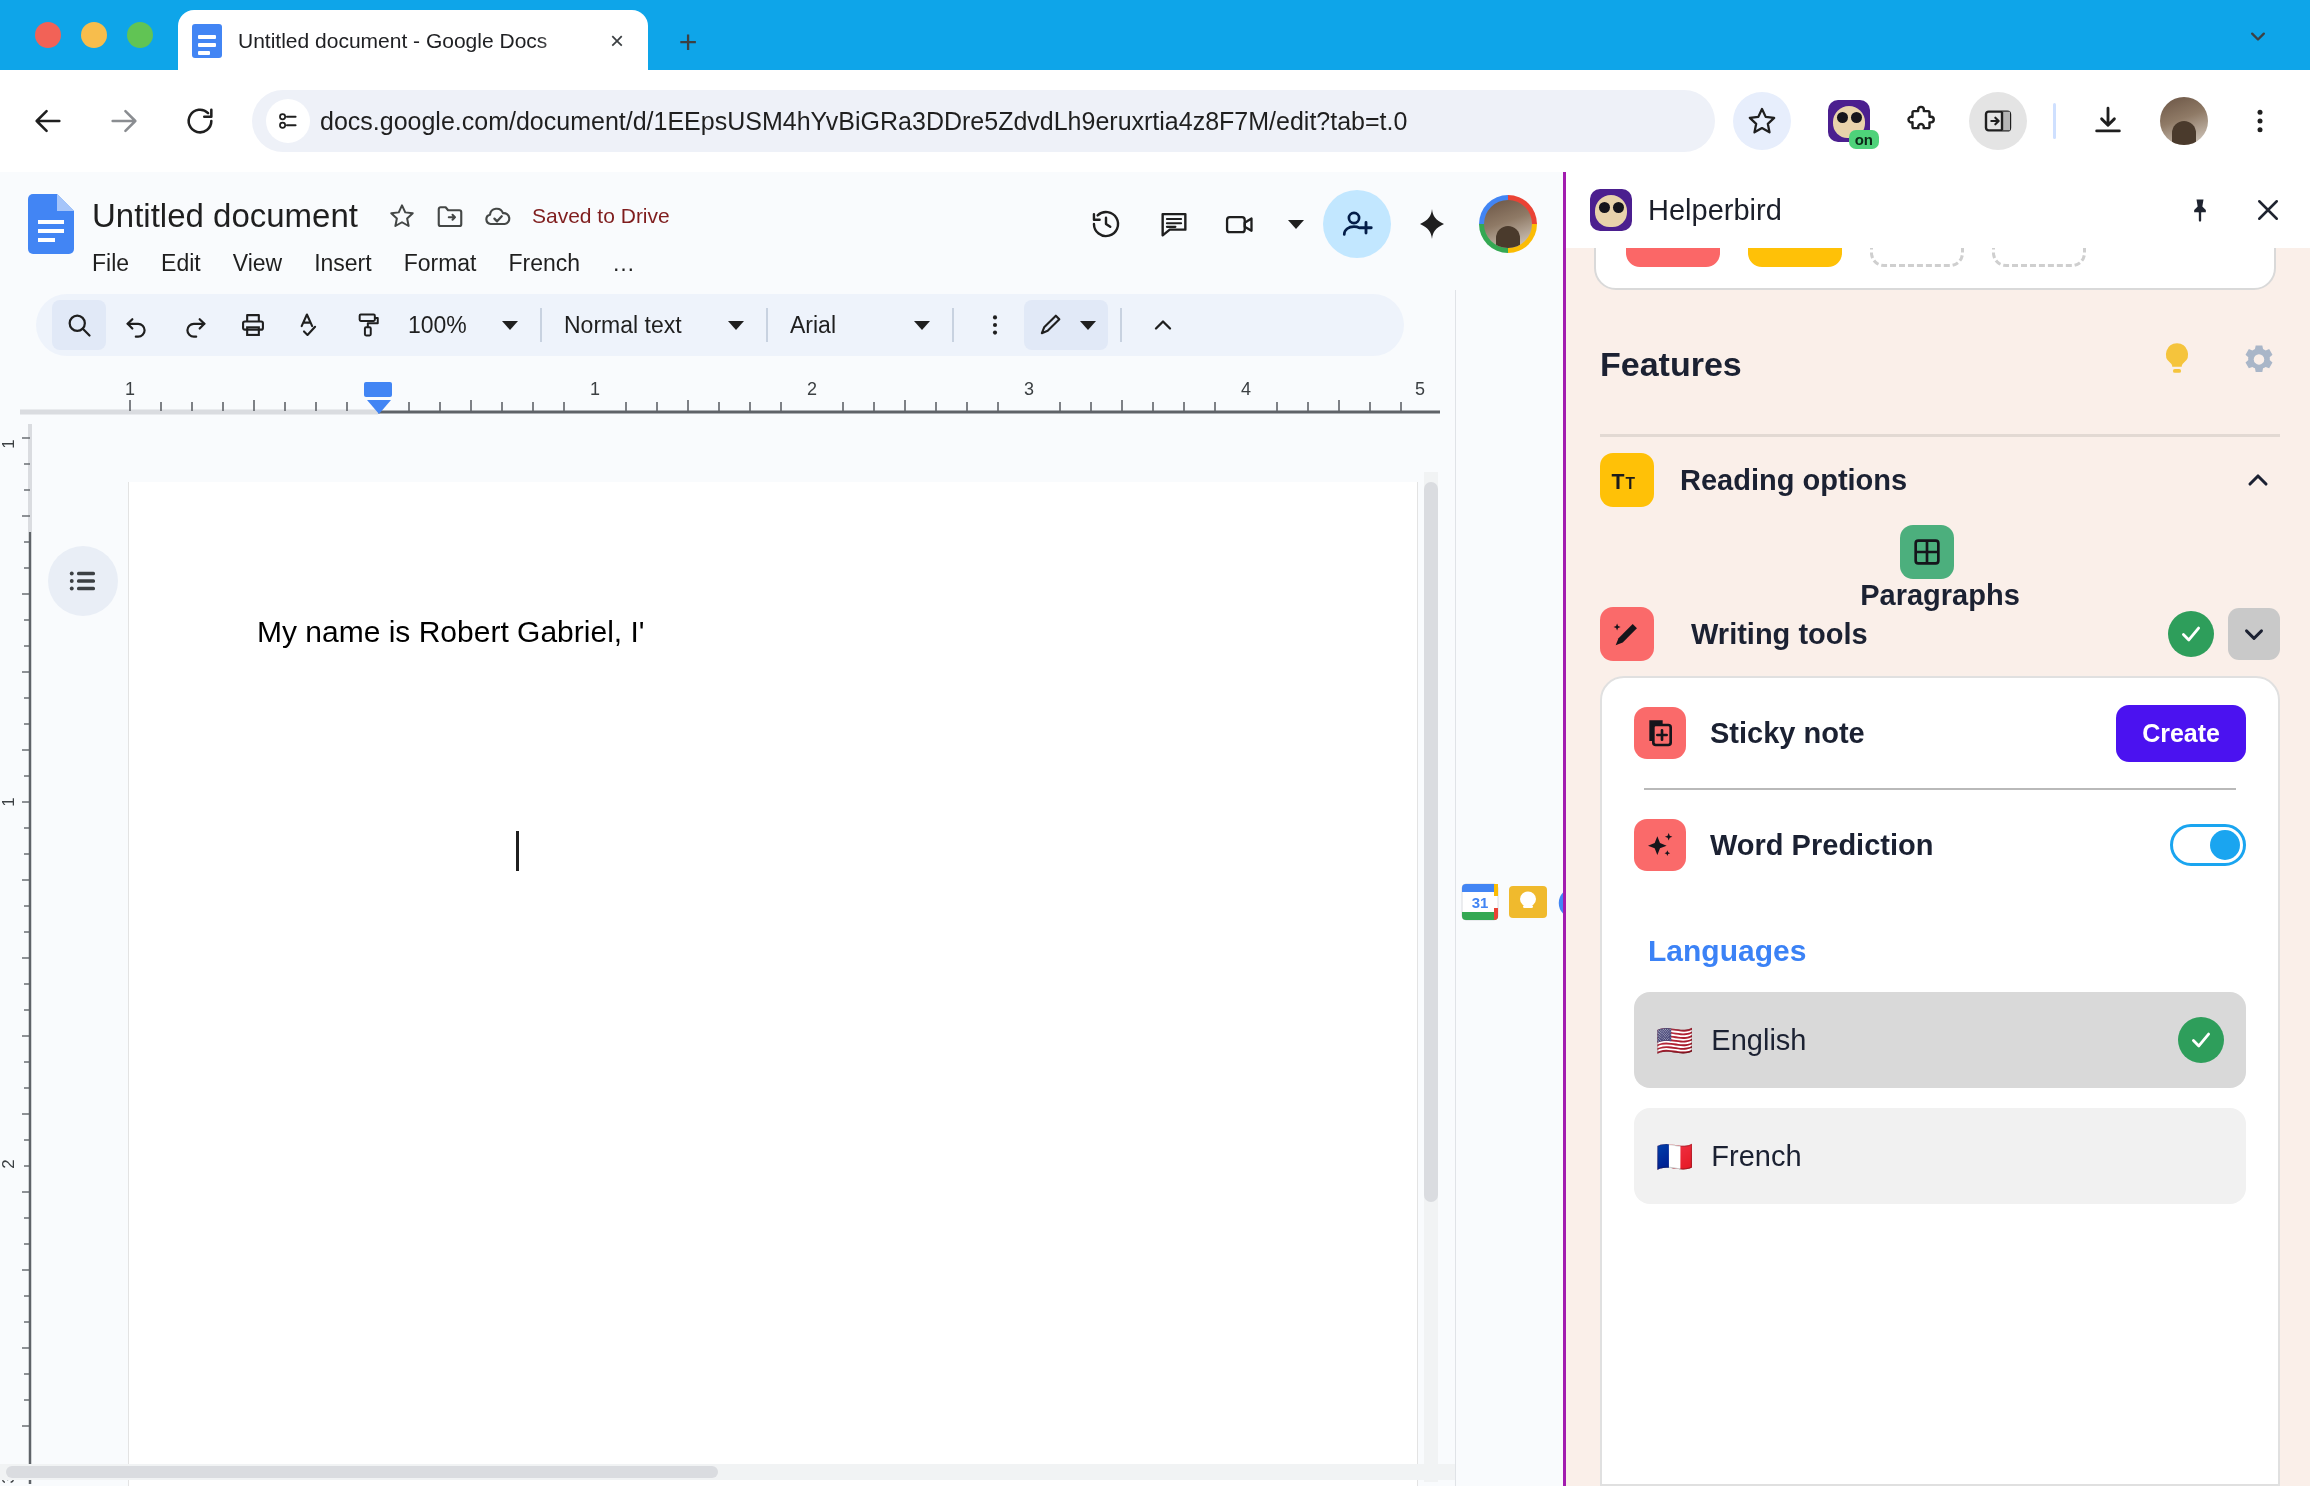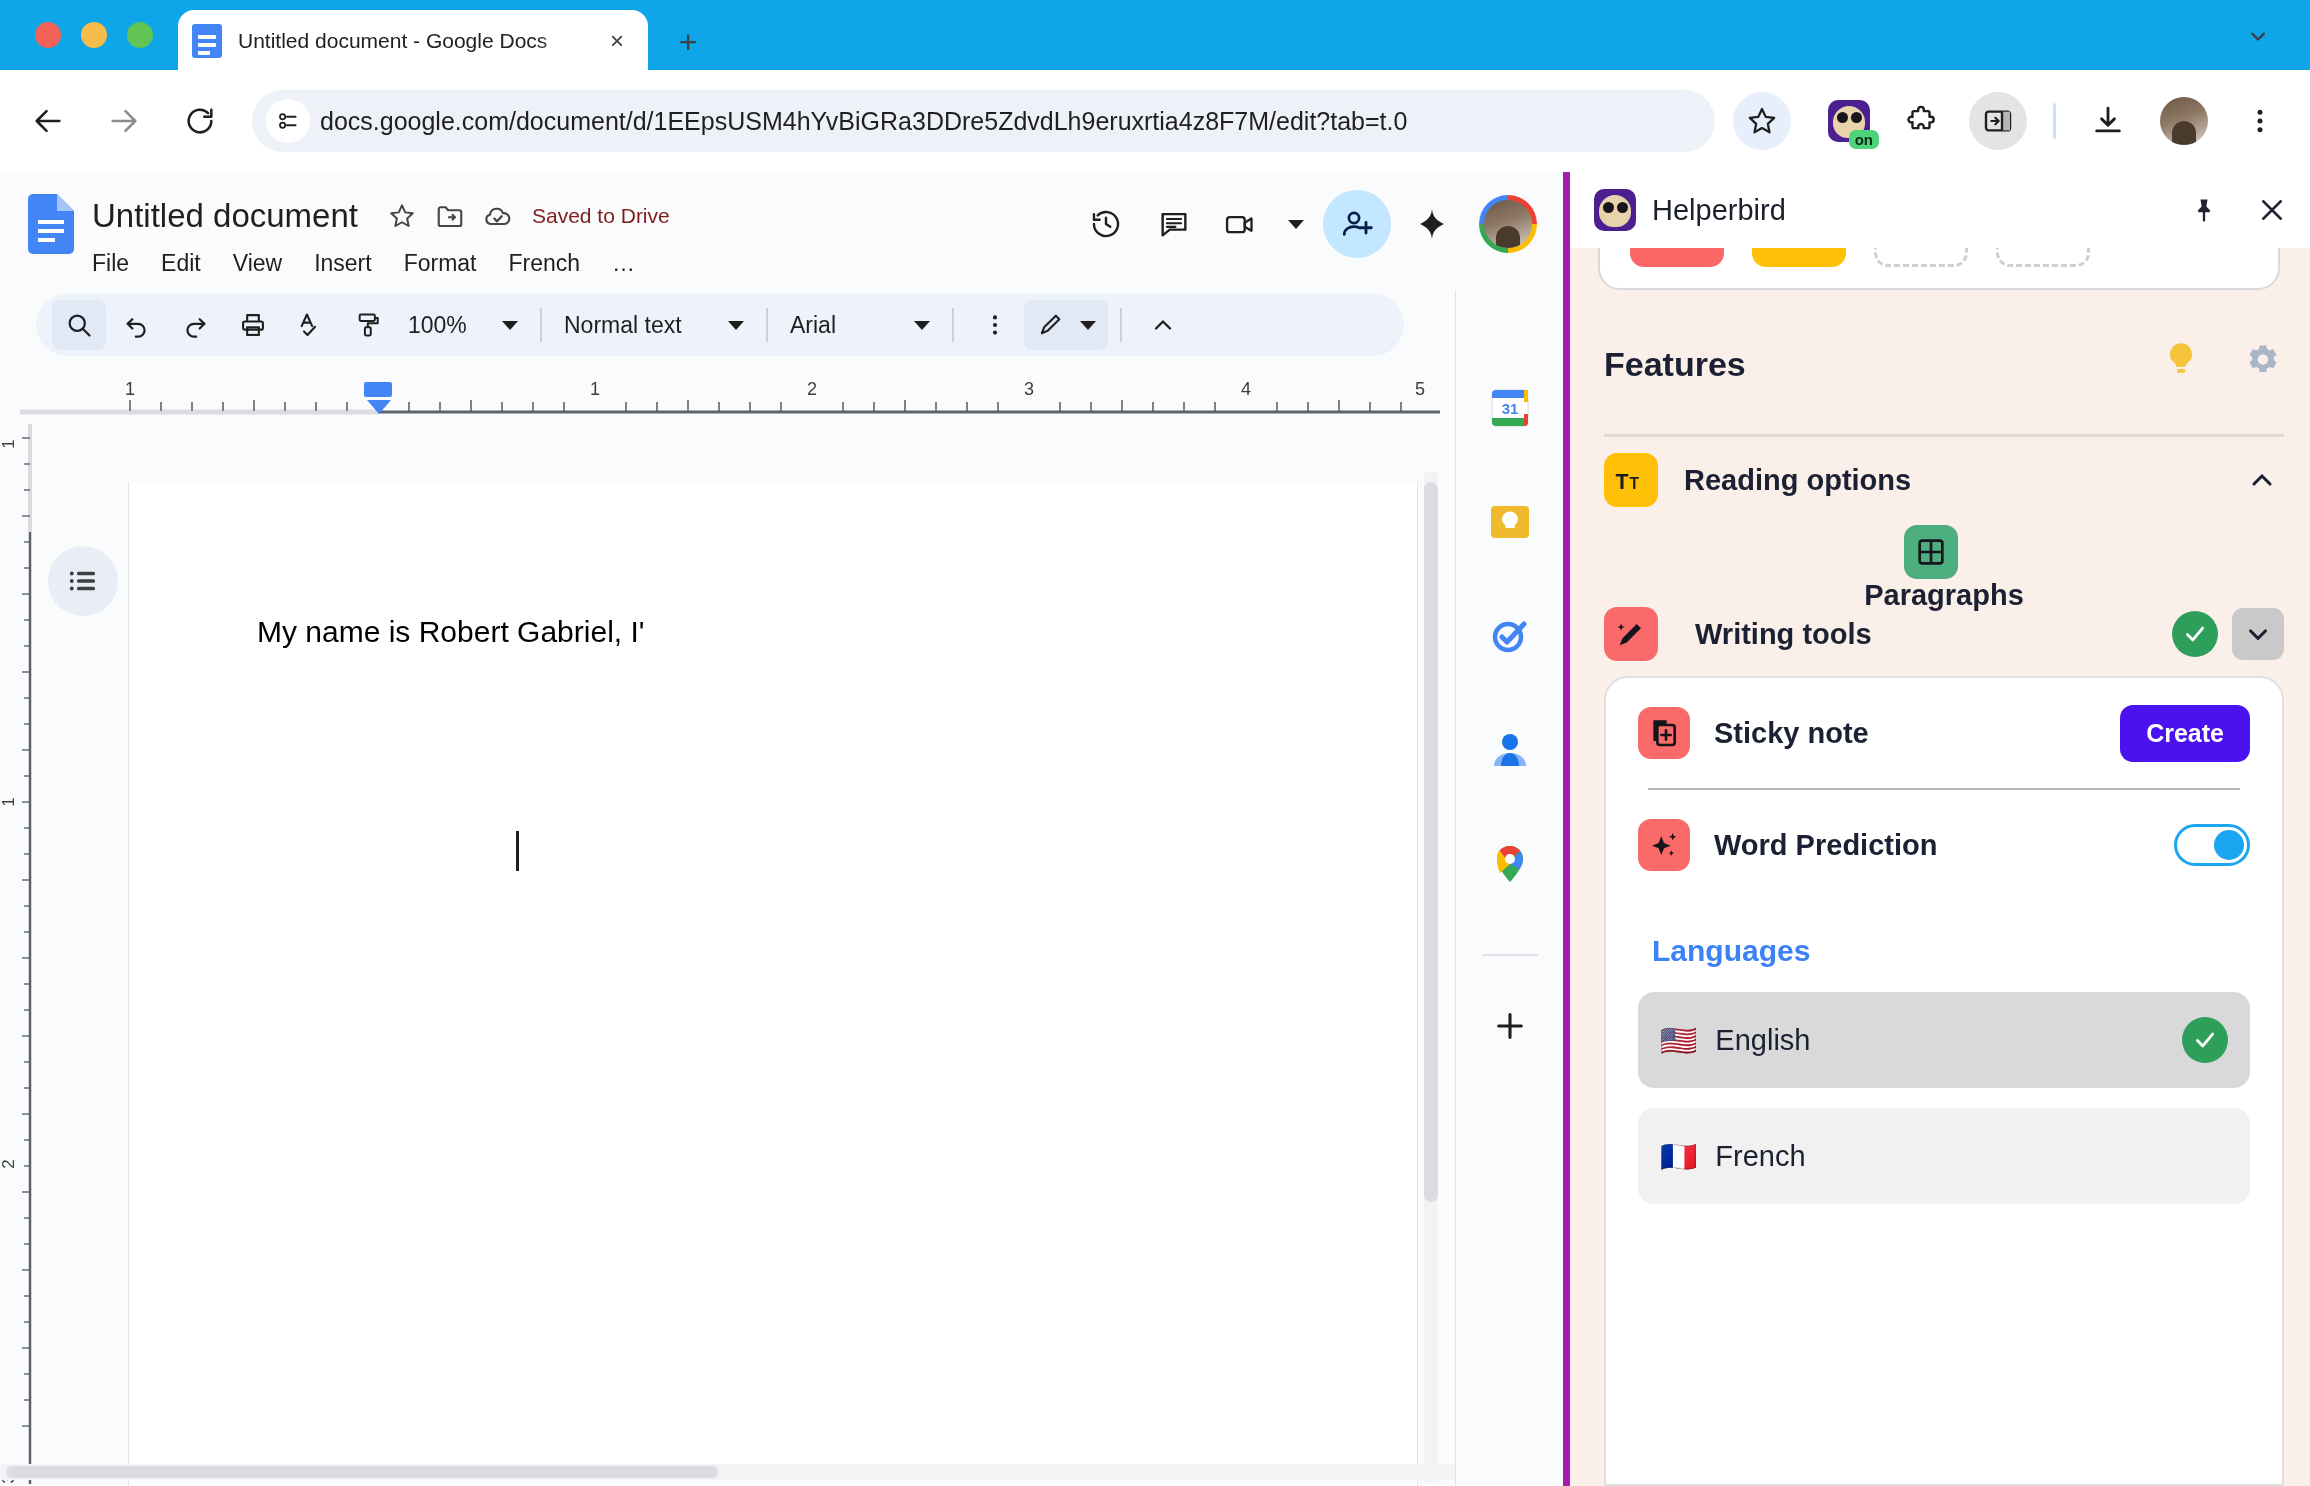--- a/index.html
+++ b/index.html
@@ -282,32 +282,32 @@
   }
   #doc-hscroll {
     position: absolute; left: 6px; top: 1294px; width: 712px; height: 12px;
     background: #dadce0; border-radius: 6px;
   }
 
   
   #docs-side-rail {
     position: absolute; right: 0px; top: 118px; width: 108px; height: 1196px;
     border-left: 1px solid #e0e3e7; background: #f9fbfd;
-    display: flex; flex-direction: column; align-items: center; padding-top: 94px;
+    display: flex; flex-direction: row; align-items: center; padding-top: 94px;
   }
   .rail-icon { width: 48px; height: 48px; margin-bottom: 66px; flex: 0 0 auto; position: relative; }
   #rail-divider { width: 56px; height: 2px; background: #e0e3e7; margin-bottom: 46px; }
   #rail-add { width: 48px; height: 48px; display:flex; align-items:center; justify-content:center; color:#1f1f1f; }
 
   
   #helperbird-panel {
     position: absolute; left: 1563px; top: 172px;
     width: 747px; height: 1314px;
     background: #ffffff; overflow: hidden;
-    border-left: 7px solid #a21caf;
+    border-left: 3px solid #a21caf;
   }
   #hb-header {
     position: absolute; left: 0; top: 0; width: 747px; height: 76px;
     background: #ffffff; display: flex; align-items: center; padding: 0 24px;
   }
   #hb-logo {
     width: 42px; height: 42px; border-radius: 10px; background: #4b1f8f;
     position: relative; overflow: hidden; flex: 0 0 auto; margin-right: 16px;
   }
   #hb-logo .face {

